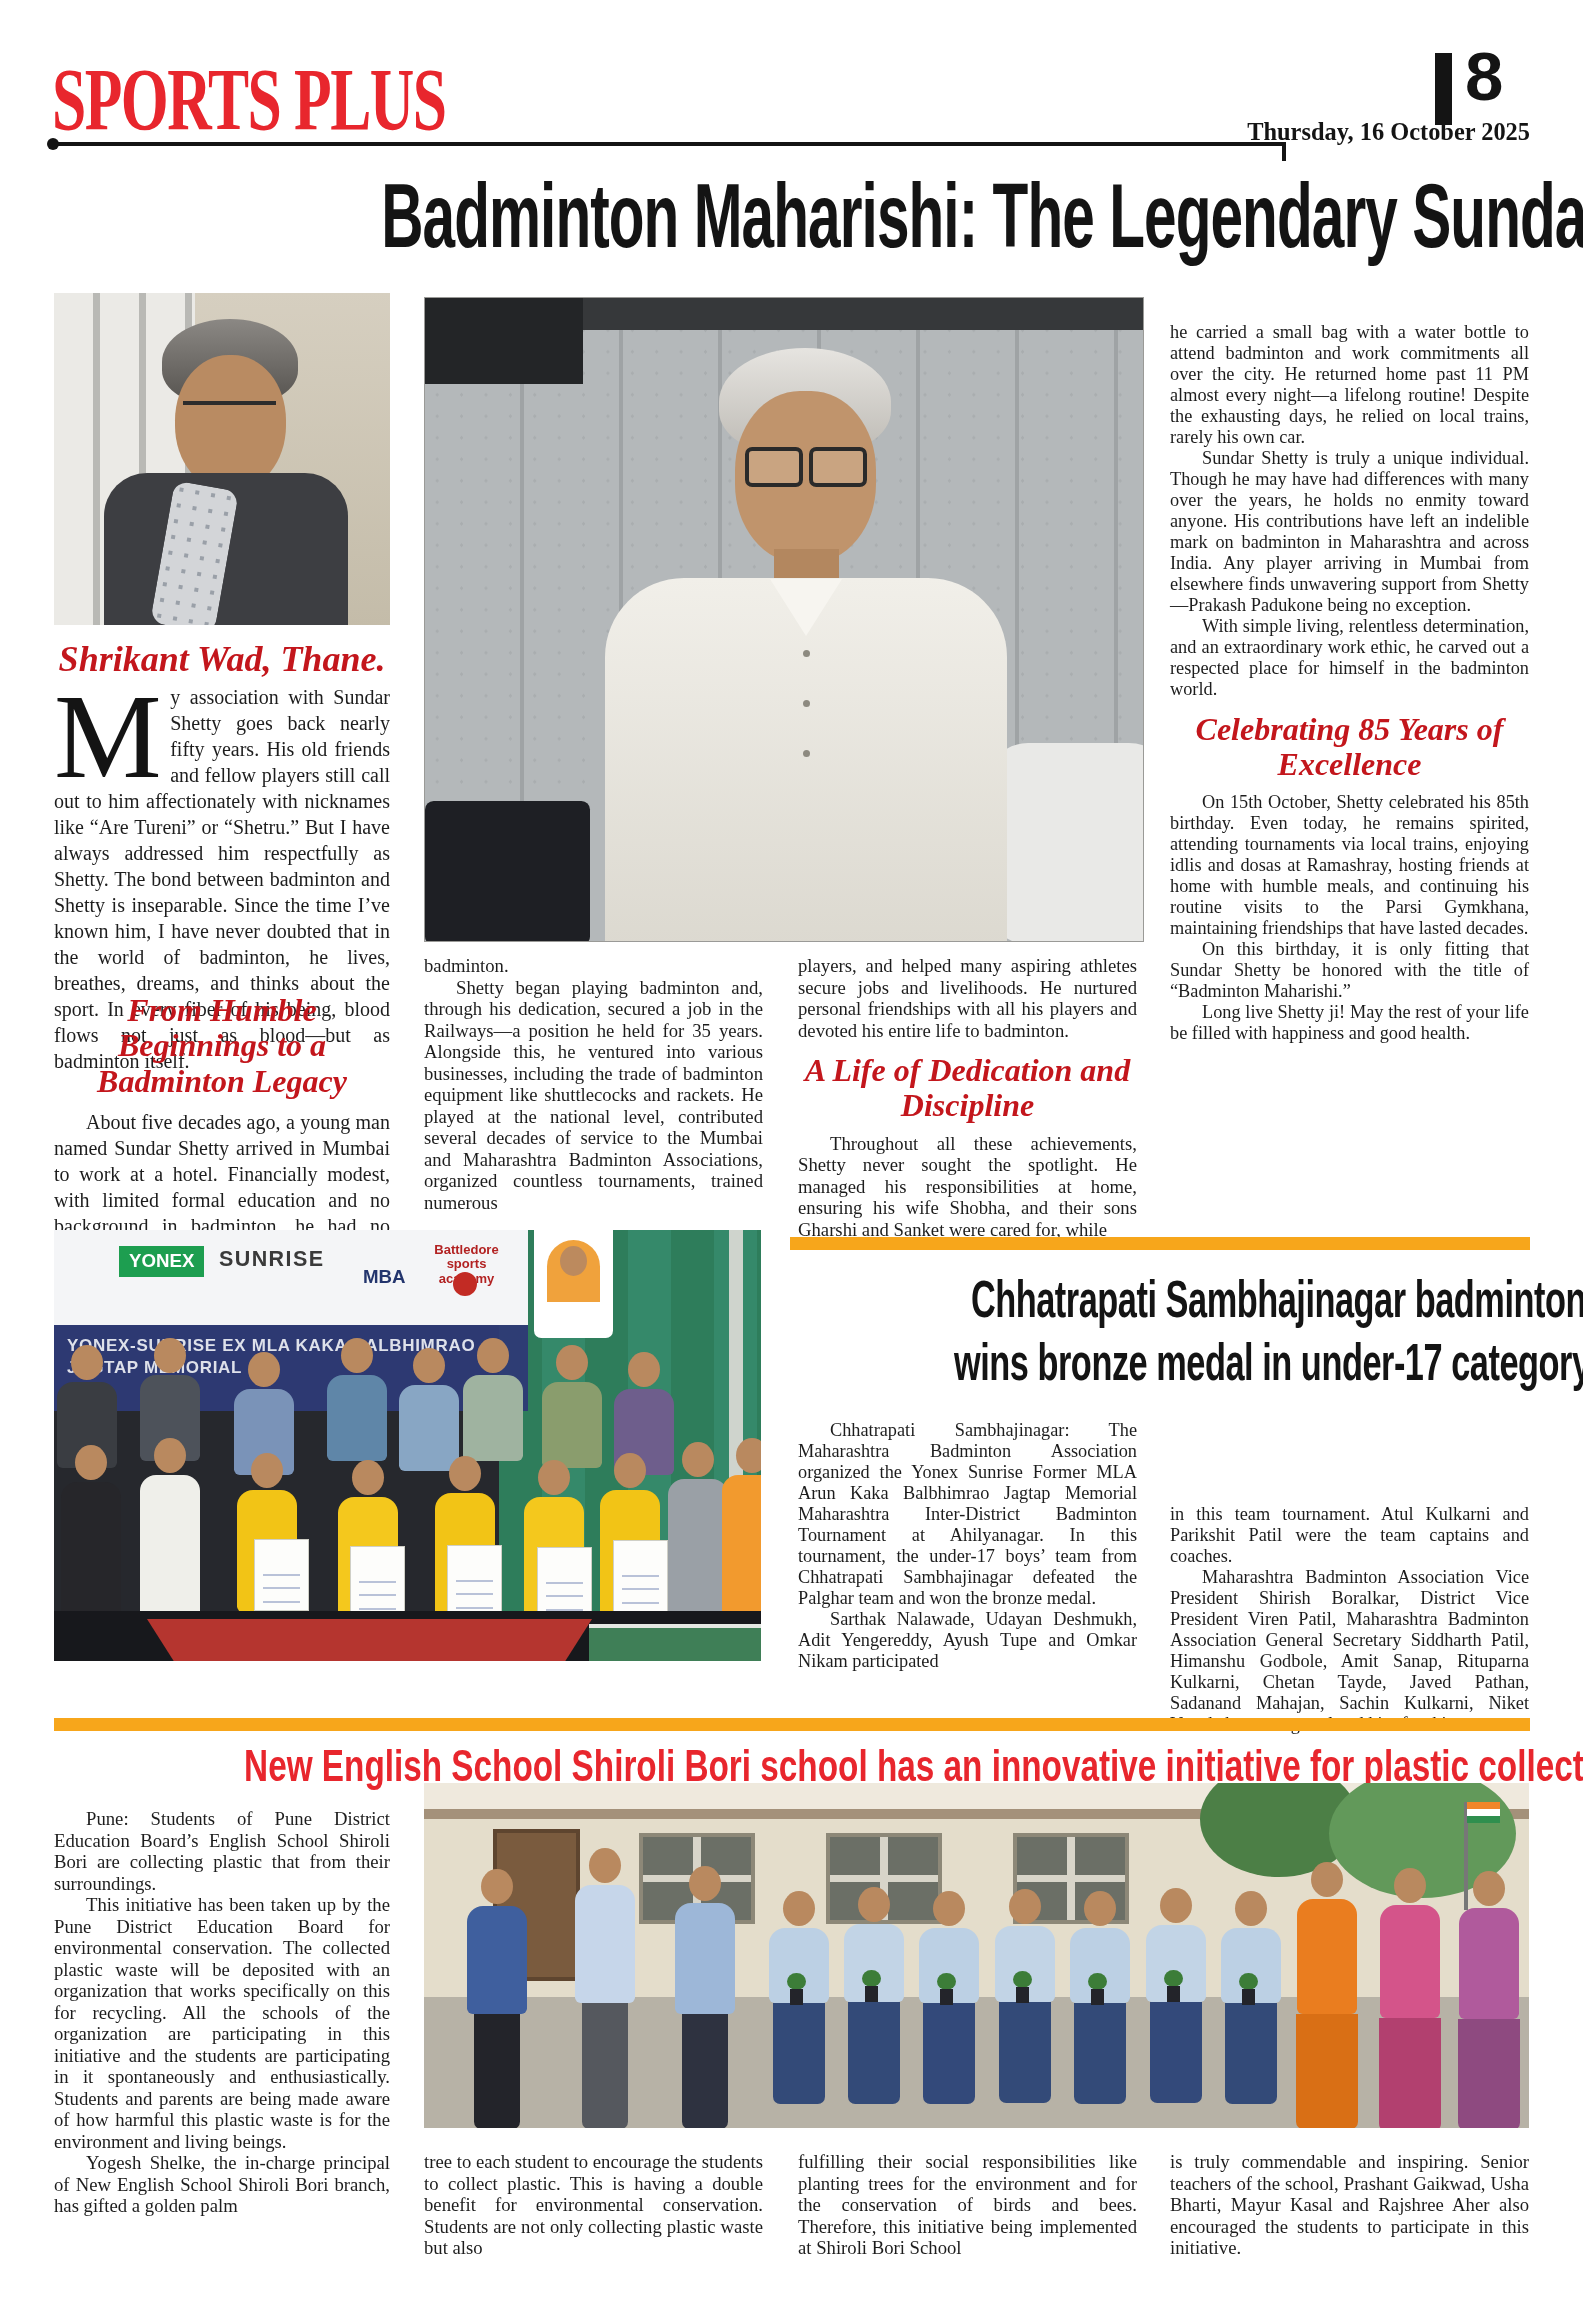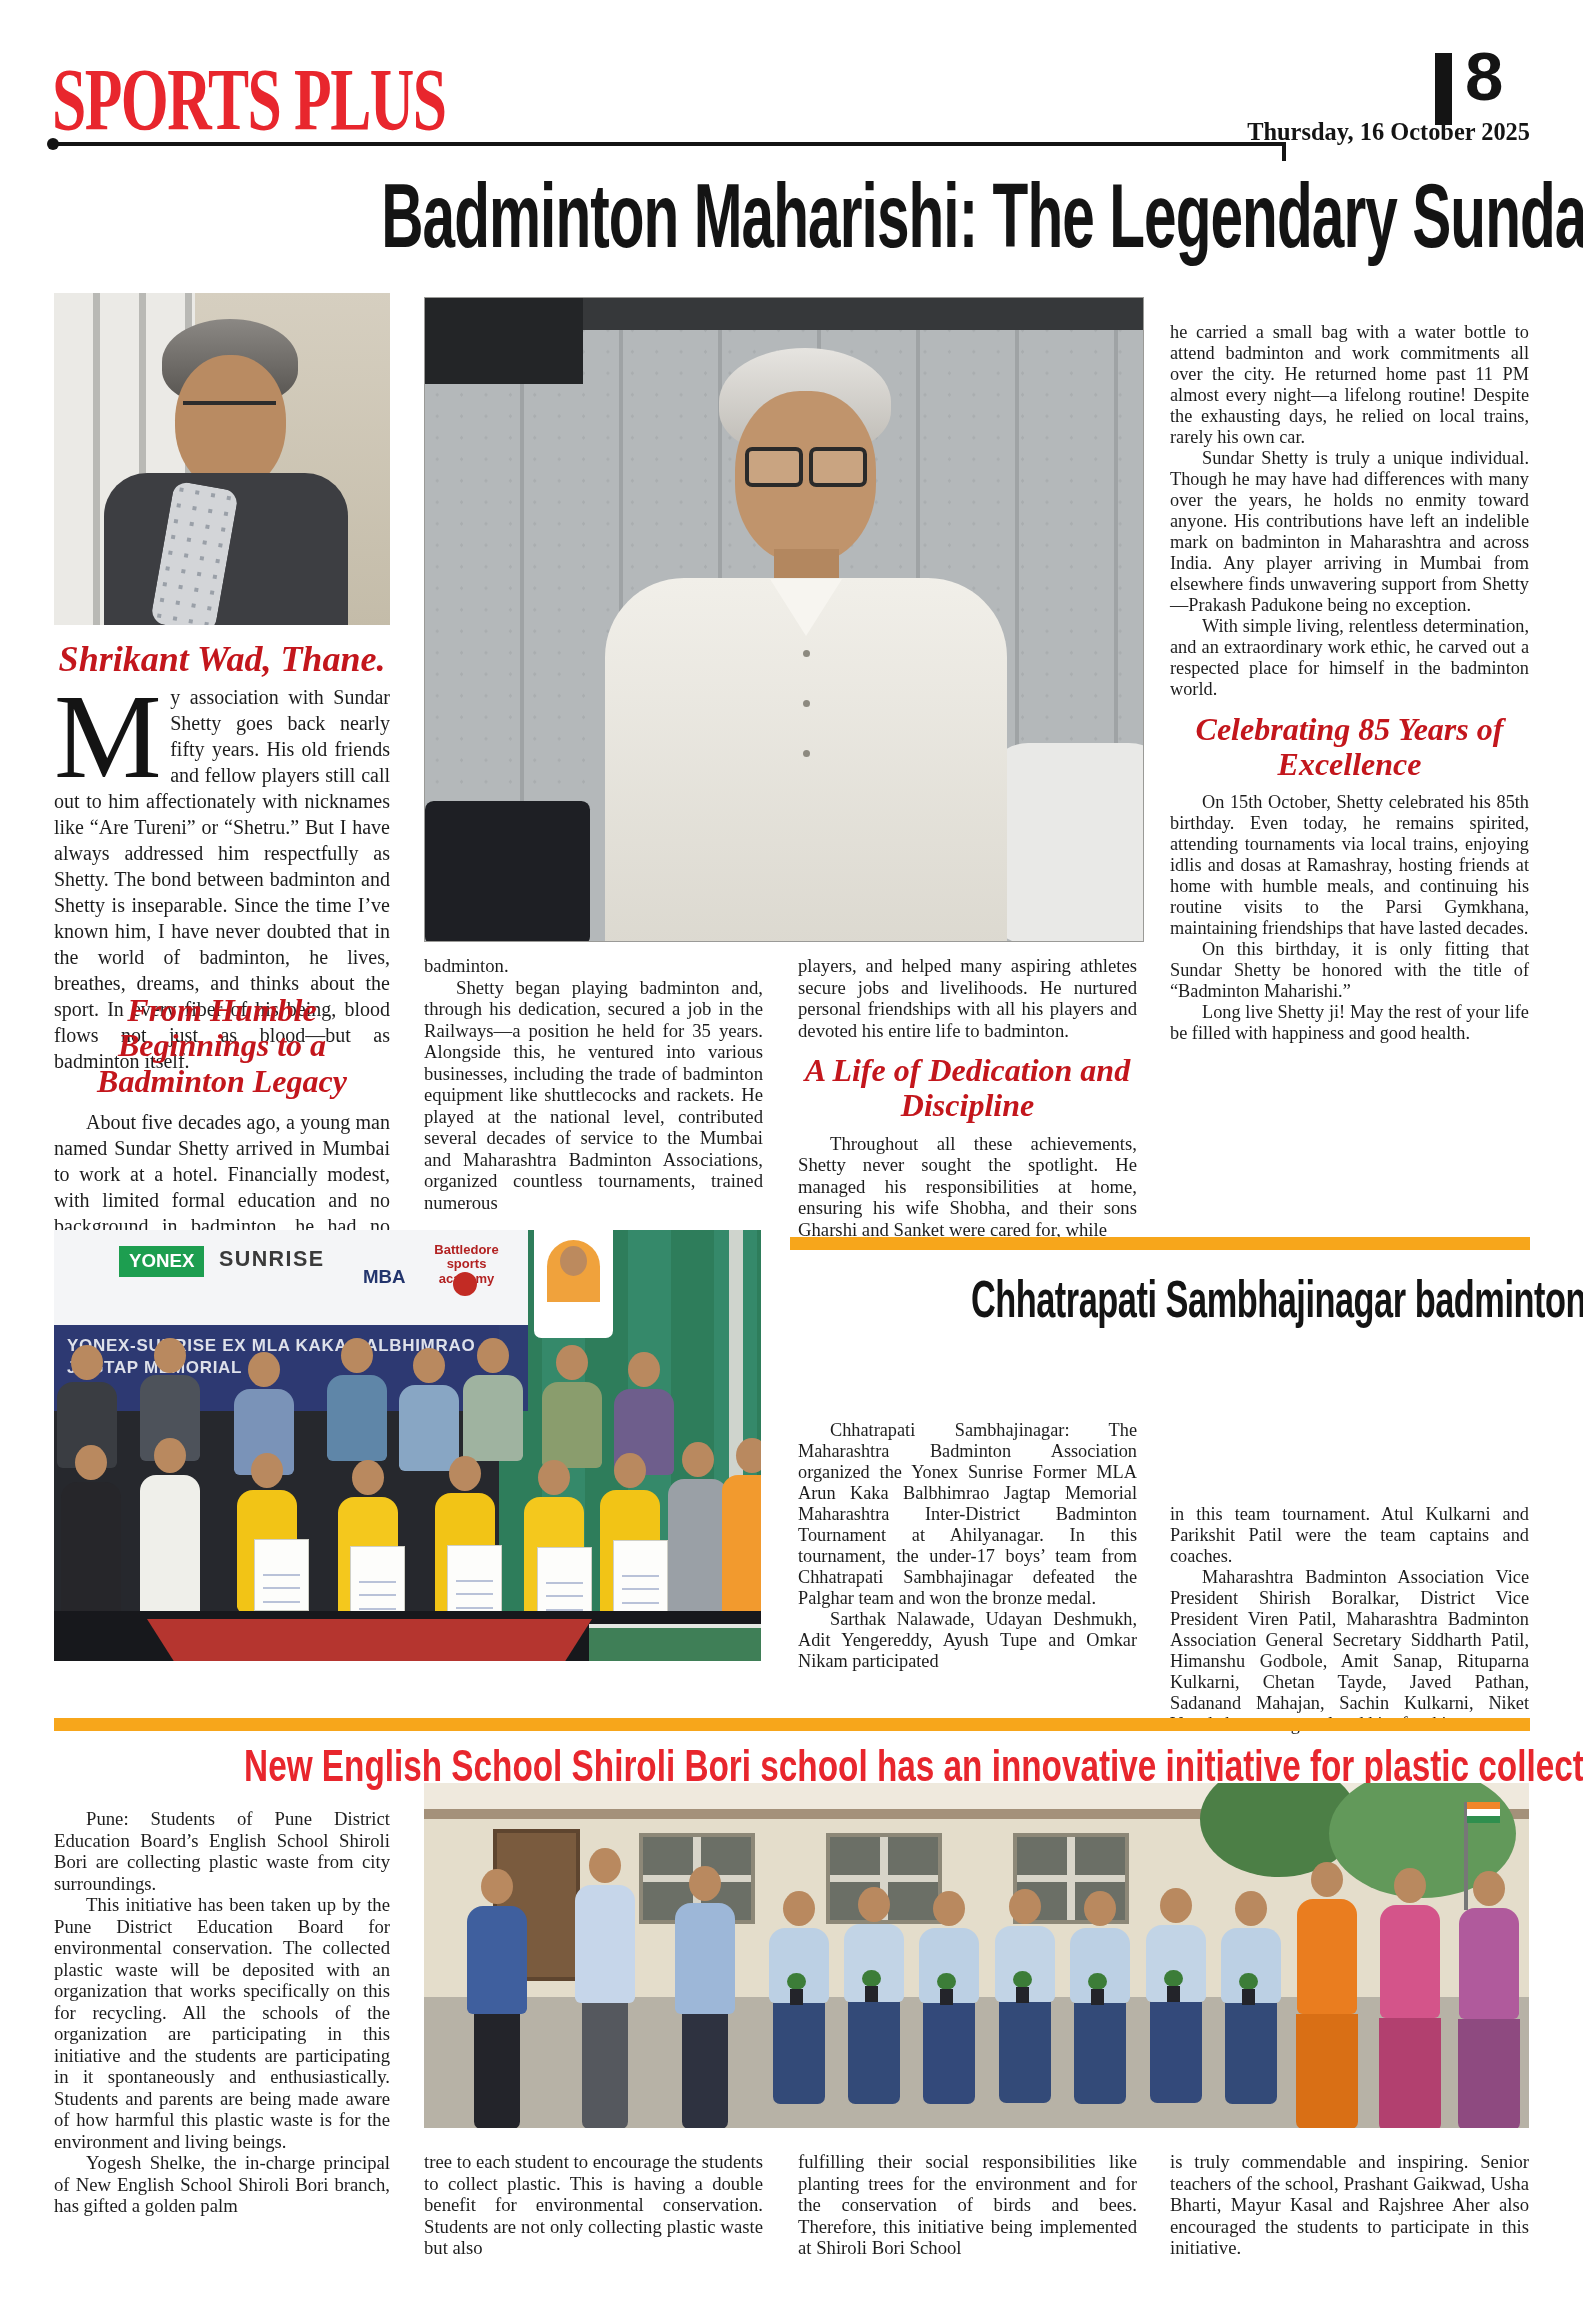--- a/index.html
+++ b/index.html
@@ -322,38 +322,39 @@
     <div class="cert" style="left:559px;top:310px;"></div>
 
     <div class="tp-floor"></div>
     <div class="tp-carpet"></div>
     <div class="tp-court"></div>
   </div>
 
   <div class="obar" style="left:790px;top:1237px;width:740px;"></div>
   <div class="condwrap h-bronze">
     <div><span class="cond">Chhatrapati Sambhajinagar badminton team</span></div>
+    <div><span class="cond">wins bronze medal in under-17 category</span></div>
   </div>
 
   <div class="col xtight" style="left:798px;top:1420px;width:339px;">
     <p class="ind">Chhatrapati Sambhajinagar: The Maharashtra Badminton Association organized the Yonex Sunrise Former MLA Arun Kaka Balbhimrao Jagtap Memorial Maharashtra Inter-District Badminton Tournament at Ahilyanagar. In this tournament, the under-17 boys’ team from Chhatrapati Sambhajinagar defeated the Palghar team and won the bronze medal.</p>
     <p class="ind">Sarthak Nalawade, Udayan Deshmukh, Adit Yengereddy, Ayush Tupe and Omkar Nikam participated</p>
   </div>
   <div class="col xtight" style="left:1170px;top:1504px;width:359px;">
     <p>in this team tournament. Atul Kulkarni and Parikshit Patil were the team captains and coaches.</p>
     <p class="ind">Maharashtra Badminton Association Vice President Shirish Boralkar, District Vice President Viren Patil, Maharashtra Badminton Association General Secretary Siddharth Patil, Himanshu Godbole, Amit Sanap, Rituparna Kulkarni, Chetan Tayde, Javed Pathan, Sadanand Mahajan, Sachin Kulkarni, Niket Varade have congratulated him for this success.</p>
   </div>
 
   <div class="obar" style="left:54px;top:1718px;width:1476px;"></div>
   <div class="condwrap h-plastic">
     <span class="cond">New English School Shiroli Bori school has an innovative initiative for plastic collection</span>
   </div>
 
   <div class="col tight" style="left:54px;top:1808px;width:336px;">
-    <p class="ind">Pune: Students of Pune District Education Board’s English School Shiroli Bori are collecting plastic waste from city surroundings.</p>
+    <p class="ind">Pune: Students of Pune District Education Board’s English School Shiroli Bori are collecting plastic that from their surroundings.</p>
     <p class="ind">This initiative has been taken up by the Pune District Education Board for environmental conservation. The collected plastic waste will be deposited with an organization that works specifically on this for recycling. All the schools of the organization are participating in this initiative and the students are participating in it spontaneously and enthusiastically. Students and parents are being made aware of how harmful this plastic waste is for the environment and living beings.</p>
     <p class="ind">Yogesh Shelke, the in-charge principal of New English School Shiroli Bori branch, has gifted a golden palm</p>
   </div>
 
   <div class="photo" style="left:424px;top:1783px;width:1105px;height:345px;">
     <div class="sc-wall"></div>
     <div class="sc-band"></div>
     <div class="sc-door"></div>
     <div class="sc-win" style="left:215px;"></div>
     <div class="sc-win" style="left:402px;"></div>

